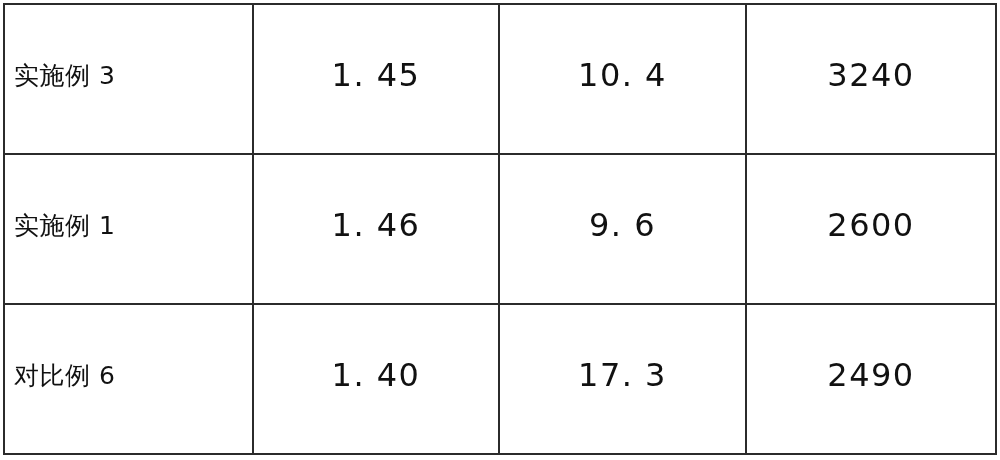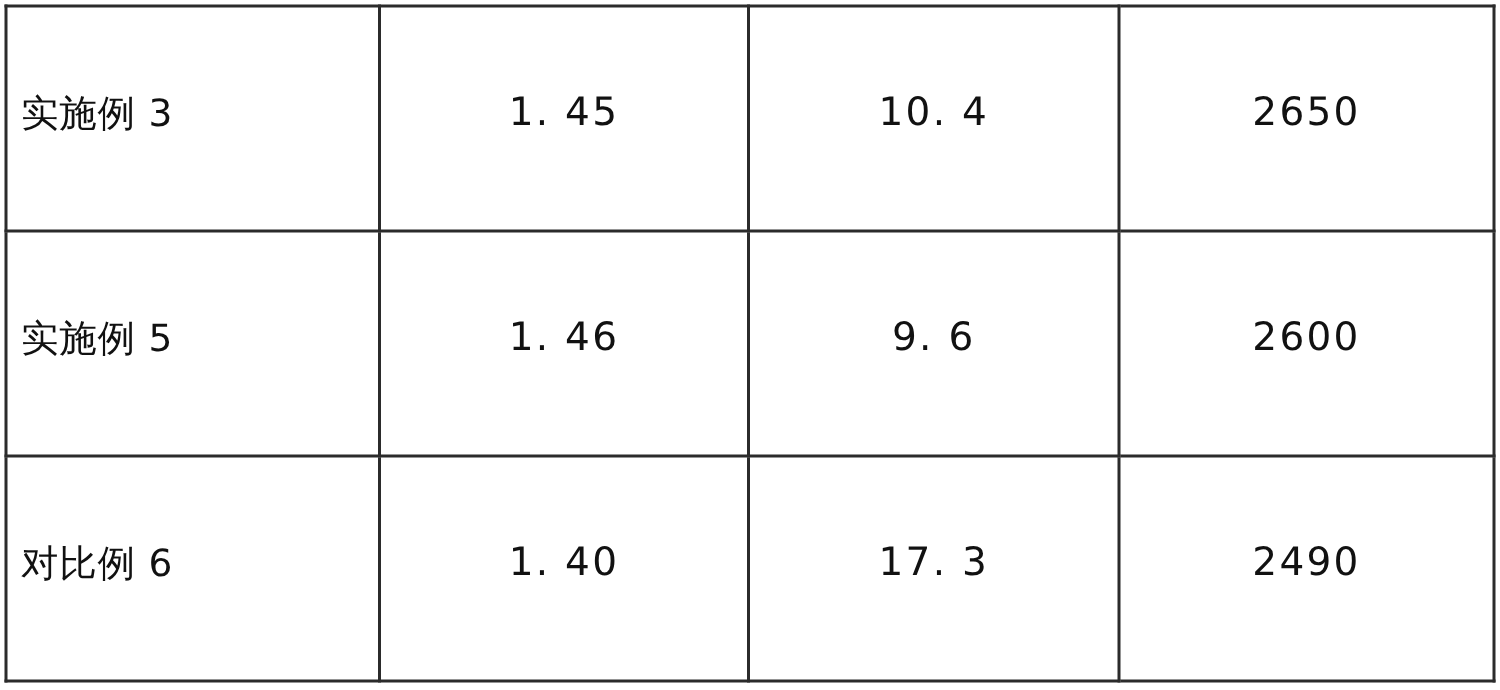--- a/index.html
+++ b/index.html
@@ -69,21 +69,21 @@
     text-align: left;
     padding-left: 9px;
     font-size: 25px;
     letter-spacing: 0.5px;
     font-family: "DejaVu Sans", "Liberation Sans", sans-serif;
   }
 
   
   td.value-cell .cell-inner {
     text-align: center;
-    font-size: 26px;
+    font-size: 32px;
     letter-spacing: 1.5px;
     font-family: "DejaVu Sans", "Liberation Sans", sans-serif;
   }
 </style>
 </head>
 <body>
 
 <div id="page">
 
   <table id="data-table">
@@ -99,27 +99,27 @@
         <td class="label-cell">
           <span class="cell-inner">实施例 3</span>
         </td>
         <td class="value-cell">
           <span class="cell-inner">1. 45</span>
         </td>
         <td class="value-cell">
           <span class="cell-inner">10. 4</span>
         </td>
         <td class="value-cell">
-          <span class="cell-inner">2650</span>
+          <span class="cell-inner">3240</span>
         </td>
       </tr>
 
       <tr>
         <td class="label-cell">
-          <span class="cell-inner">实施例 5</span>
+          <span class="cell-inner">实施例 1</span>
         </td>
         <td class="value-cell">
           <span class="cell-inner">1. 46</span>
         </td>
         <td class="value-cell">
           <span class="cell-inner">9. 6</span>
         </td>
         <td class="value-cell">
           <span class="cell-inner">2600</span>
         </td>

